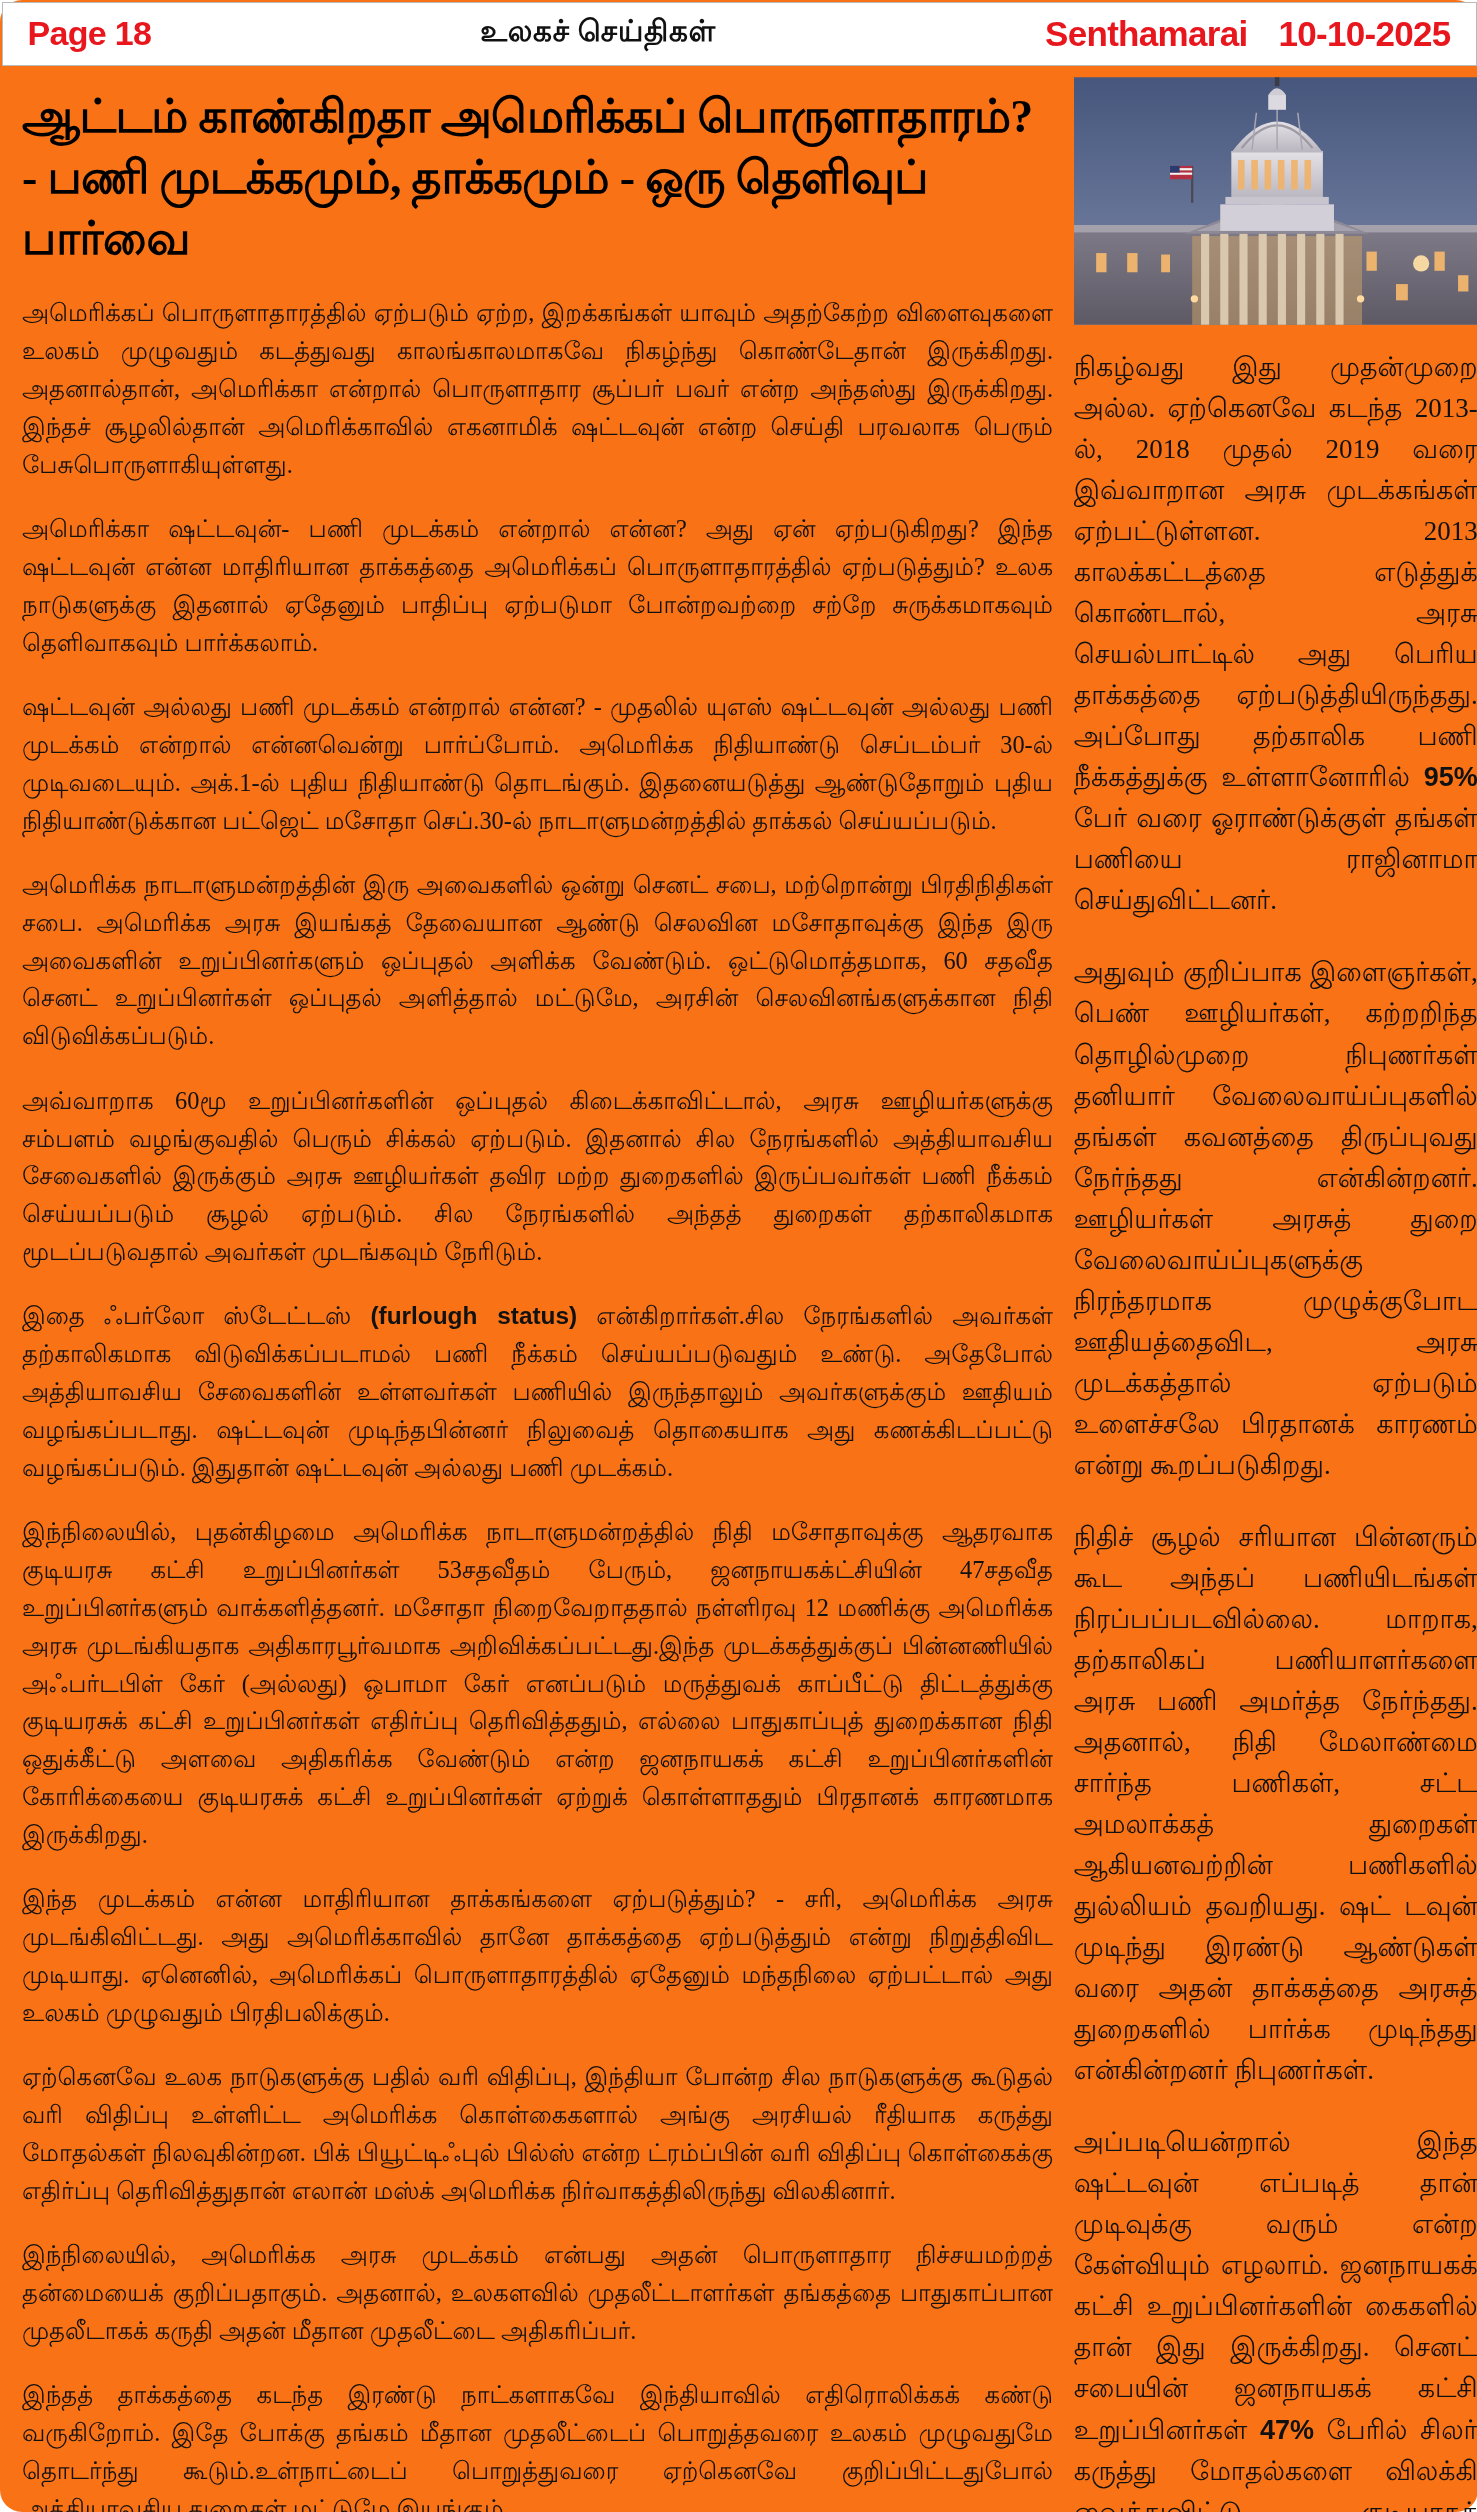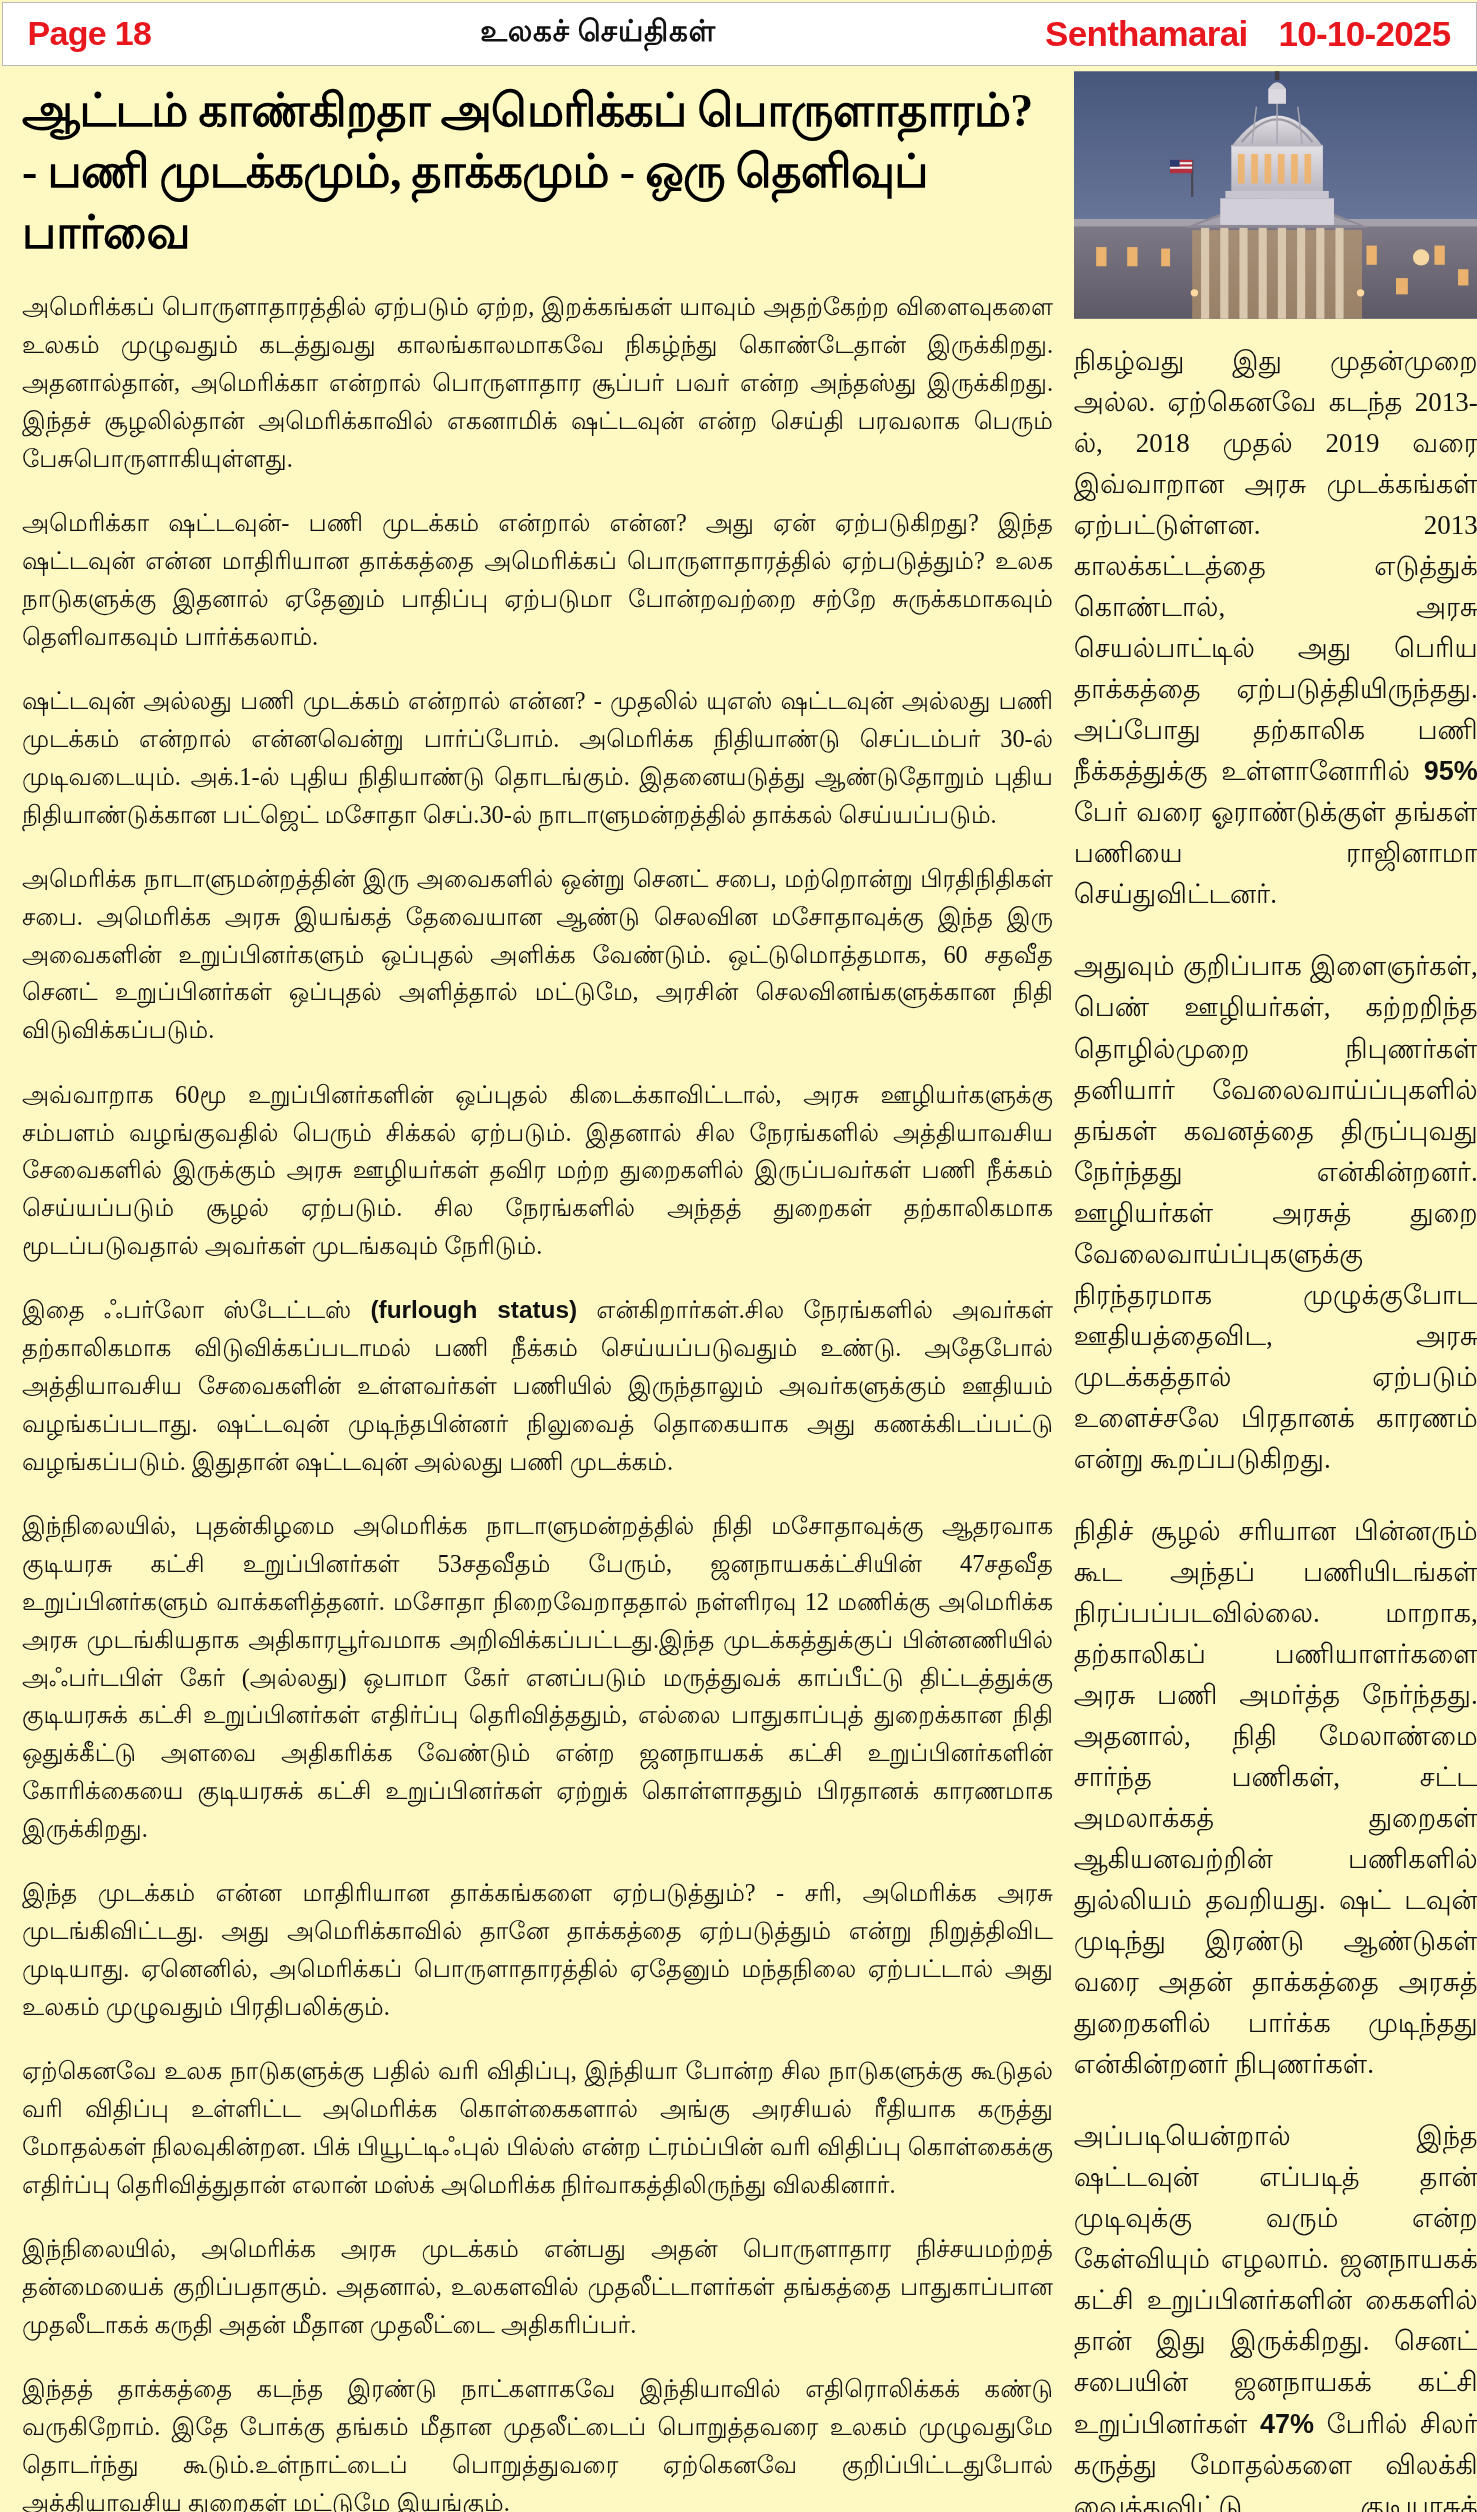--- a/index.html
+++ b/index.html
@@ -1,33 +1,33 @@
 <!DOCTYPE html>
 <html style="font-size:11.8px"><head>
 <meta charset="utf-8">
 <style>
   * { margin:0; padding:0; box-sizing:border-box; }
   html,body { width:1478px; height:2512px; background:#ffffff; overflow:hidden;
               font-family:"Liberation Serif","DejaVu Serif",serif; color:#111; }
-  .page { position:relative; width:1478px; height:2512px; background:#fef9c3; }
+  .page { position:relative; width:1478px; height:2512px; background:#f97316;border-radius:22px; }
 
   
   .topbar { position:absolute; top:1.5px; left:1.5px; right:1.5px; height:64px;
             border:1.5px solid #b9b9b9; background:#fff;
             display:flex; align-items:center; justify-content:space-between;
             padding:0 25px; }
   .page-num { font-family:"Liberation Sans",sans-serif; font-weight:bold;
               font-size:34px; letter-spacing:-0.7px; }
   .section  { font-size:29.6px; font-weight:bold; letter-spacing:0.7px; }
   .masthead { font-family:"Liberation Sans",sans-serif; font-weight:bold;
               font-size:35px; letter-spacing:-0.7px; display:flex; gap:31px; }
 
   
   .content { position:absolute; top:65px; left:0; right:0; bottom:0;
-             display:flex; padding:6px 19px 0 22px; gap:20.7px; }
+             display:flex; padding:12px 19px 0 22px; gap:20.7px; }
   .col-left  { width:1031px; flex:0 0 auto; }
   .col-right { width:404px;  flex:0 0 auto; }
 
   .headline { font-size:46px; line-height:1.32; font-weight:bold;
               letter-spacing:-0.7px; margin:10.3px 0 25px 0; color:#000; }
 
   .body-text p { font-size:24.4px; line-height:1.55; text-align:justify;
                  margin:0 0 26.6px 0; }
   .body-text p b { font-family:"Liberation Sans",sans-serif; font-weight:bold; }
 

